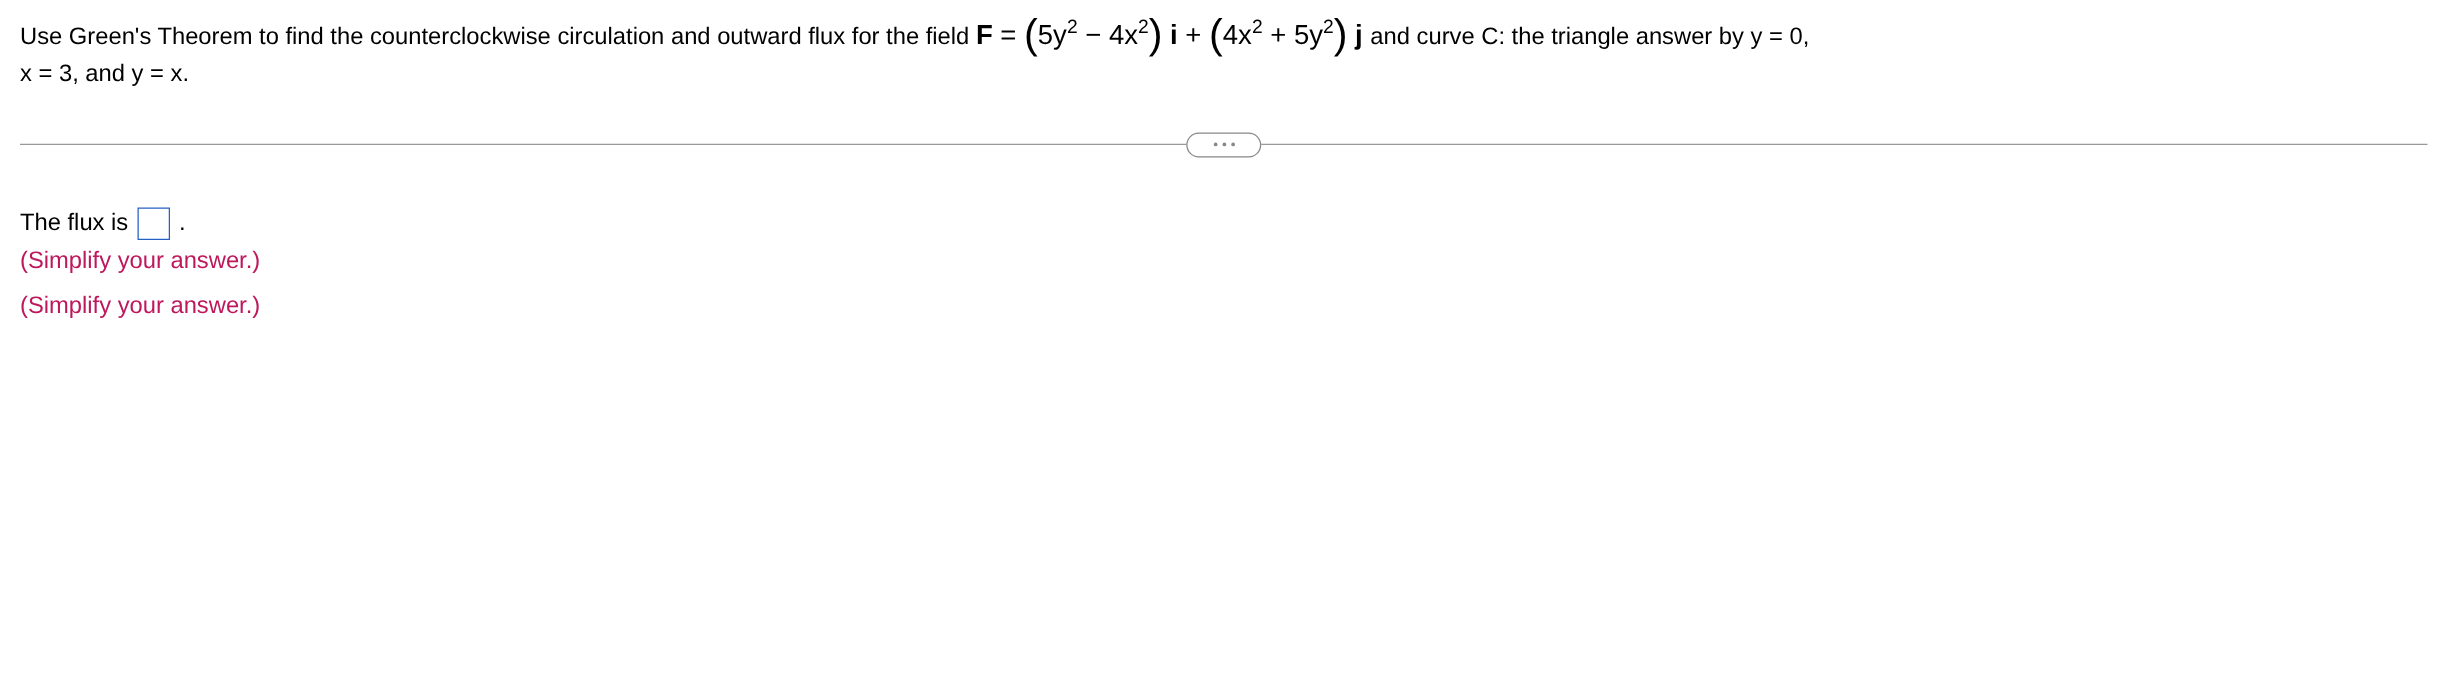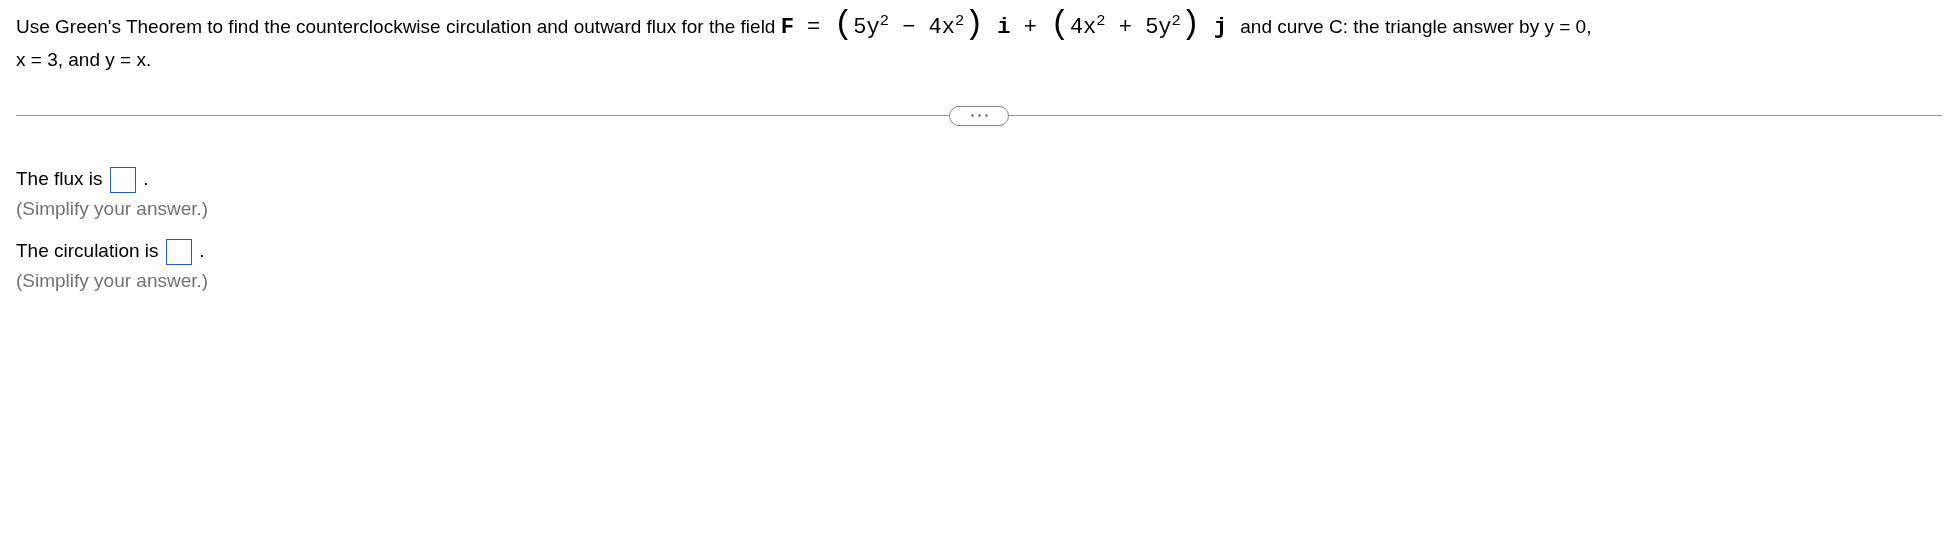--- a/index.html
+++ b/index.html
@@ -16,21 +16,21 @@
       width: 1958px;
     }
     .problem-text {
       line-height: 1.6;
       margin-bottom: 30px;
     }
     .bold {
       font-weight: bold;
     }
     .math-expr {
-      font-family: Liberation Mono, monospace;
+      font-family: Liberation Sans, sans-serif;
       font-size: 22px;
     }
     .superscript {
       font-size: 0.7em;
       vertical-align: super;
       line-height: 0;
     }
     .paren {
       font-size: 1.5em;
       vertical-align: middle;
@@ -74,21 +74,21 @@
     }
     .input-box {
       display: inline-block;
       width: 26px;
       height: 26px;
       border: 1px solid #2560c4;
       vertical-align: middle;
       margin: 0 2px;
     }
     .hint {
-      color: #737373;
+      color: #be185d;
       margin-bottom: 14px;
     }
   </style>
 </head>
 <body>
 
 <div class="problem-text">
   <span>Use Green's Theorem to find the counterclockwise circulation and outward flux for the field </span>
   <span class="math-expr">
     <span class="bold">F</span><span> = </span><span class="paren">(</span><span>5y</span><span class="superscript">2</span><span> − 4x</span><span class="superscript">2</span><span class="paren">)</span><span class="bold"> i </span><span>+ </span><span class="paren">(</span><span>4x</span><span class="superscript">2</span><span> + 5y</span><span class="superscript">2</span><span class="paren">)</span><span class="bold"> j </span>
@@ -109,19 +109,14 @@
 </div>
 
 <div class="answer-section">
   <div class="answer-line">
     <span>The flux is </span>
     <span class="input-box"></span>
     <span>.</span>
   </div>
   <div class="hint">(Simplify your answer.)</div>
 
-  <div class="answer-line">
-    <span>The circulation is </span>
-    <span class="input-box"></span>
-    <span>.</span>
-  </div>
   <div class="hint">(Simplify your answer.)</div>
 </div>
 
 </body></html>

